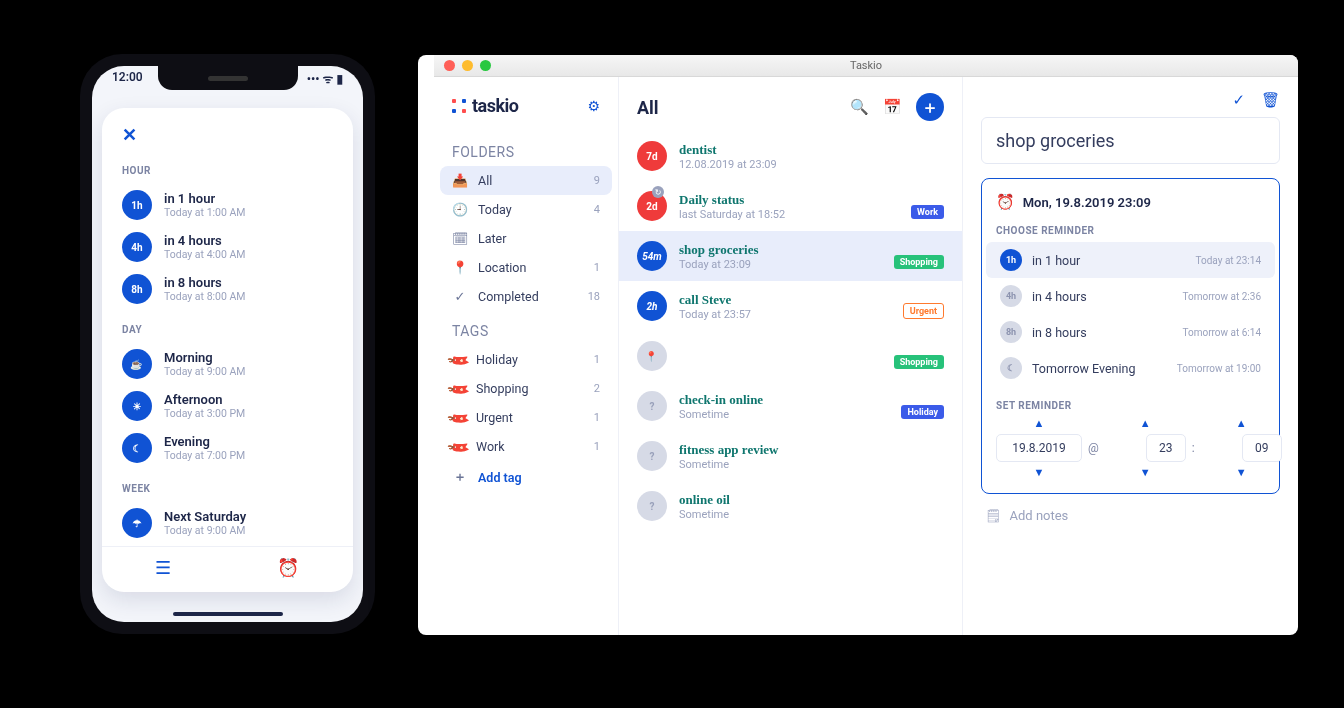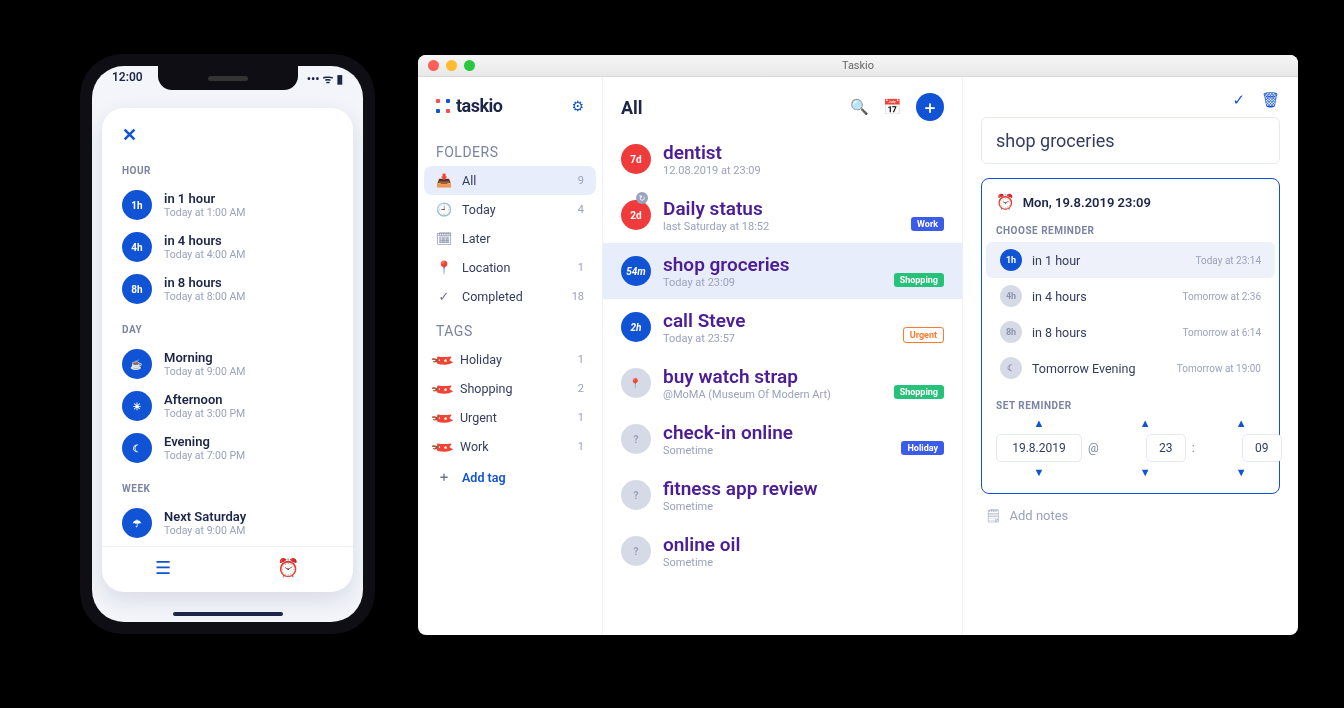--- a/index.html
+++ b/index.html
@@ -41,21 +41,21 @@
   .phone-nav{ display:flex; justify-content:space-around; padding:10px 0 14px 0; border-top:1px solid #eef0f7;}
   .phone-nav span{ color:#1053d4; font-size:18px; cursor:pointer;}
   .phone-nav span.mut{ color:#9aa2bd;}
 
   
   .mac {
     position: absolute; left: 418px; top: 55px;
     width: 880px; height: 580px; background:#fff;
     border-radius: 8px; overflow:hidden;
     box-shadow: 0 18px 45px rgba(0,0,0,.45);
-    display:flex; flex-direction:column;
+    display:flex; flex-direction:column;padding-left:16px;
   }
   .titlebar{ height:22px; background:linear-gradient(#f6f6f6,#e8e8e8); border-bottom:1px solid #d8d8d8; display:flex; align-items:center; position:relative;}
   .traffic{ display:flex; gap:7px; margin-left:10px;}
   .traffic span{ width:11px; height:11px; border-radius:50%; display:block;}
   .tl-r{background:#ff5f57;} .tl-y{background:#febc2e;} .tl-g{background:#28c840;}
   .titlebar .title{ position:absolute; left:0; right:0; text-align:center; font-size:11px; color:#666;}
   .mac-body{ flex:1; display:flex; min-height:0;}
 
   
   .sidebar{ width:185px; border-right:1px solid #eef0f7; padding:18px 0; display:flex; flex-direction:column;}
@@ -78,21 +78,21 @@
   .center{ flex:1; min-width:0; display:flex; flex-direction:column; border-right:1px solid #eef0f7;}
   .center-head{ display:flex; align-items:center; padding:16px 18px 10px 18px;}
   .center-head h1{ font-size:18px; font-weight:700; color:#1d2648; flex:1;}
   .center-head .ic{ color:#1053d4; font-size:15px; margin-left:14px; cursor:pointer;}
   .addbtn{ width:28px; height:28px; border-radius:50%; background:#1053d4; color:#fff; display:flex; align-items:center; justify-content:center; font-size:17px; font-weight:700; margin-left:14px; cursor:pointer;}
   .list{ flex:1; overflow:auto; padding:0 0 10px 0;}
   .row{ display:flex; align-items:center; gap:12px; padding:10px 18px; cursor:pointer; position:relative;}
   .row.sel{ background:#e8edfb;}
   .bub{ width:30px; height:30px; border-radius:50%; display:flex; align-items:center; justify-content:center; font-size:10px; font-weight:700; color:#fff; flex-shrink:0;}
   .bub.red{background:#ef3b3b;} .bub.blue{background:#1053d4;font-style:italic;} .bub.grey{background:#d6dae6; color:#98a0ba;}
-  .rtxt .t{ font-size:19px; font-weight:600; color:#4c1d95;}
+  .rtxt .t{ font-size:13px; font-weight:600; color:#0f766e;font-family:Liberation Serif, serif;}
   .rtxt .s{ font-size:11px; color:#9aa2bd;}
   .badge{ position:absolute; right:18px; bottom:12px; font-size:9px; font-weight:700; padding:2px 6px; border-radius:3px; color:#fff;}
   .bdg-work{background:#3b5be9;} .bdg-shop{background:#27c27a;}
   .bdg-urg{background:#fff; color:#ff7a2e; border:1px solid #ff7a2e;}
   .bdg-hol{background:#3b5be9;}
   .recur{ position:absolute; width:12px; height:12px; border-radius:50%; background:#9aa2bd; color:#fff; font-size:8px; display:flex; align-items:center; justify-content:center; left:33px; top:5px;}
 
   
   .detail{ width:335px; padding:14px 18px 8px 18px; display:flex; flex-direction:column;}
   .detail-top{ display:flex; justify-content:flex-end; gap:16px; font-size:15px; color:#1053d4; padding-bottom:8px;}
@@ -308,24 +308,20 @@
           <div class="row">
             <div class="bub blue">2h</div>
             <div class="rtxt">
               <div class="t">call Steve</div>
               <div class="s">Today at 23:57</div>
             </div>
             <span class="badge bdg-urg">Urgent</span>
           </div>
           <div class="row">
             <div class="bub grey">📍</div>
-            <div class="rtxt">
-              <div class="t">buy watch strap</div>
-              <div class="s">@MoMA (Museum Of Modern Art)</div>
-            </div>
             <span class="badge bdg-shop">Shopping</span>
           </div>
           <div class="row">
             <div class="bub grey">?</div>
             <div class="rtxt">
               <div class="t">check-in online</div>
               <div class="s">Sometime</div>
             </div>
             <span class="badge bdg-hol">Holiday</span>
           </div>

